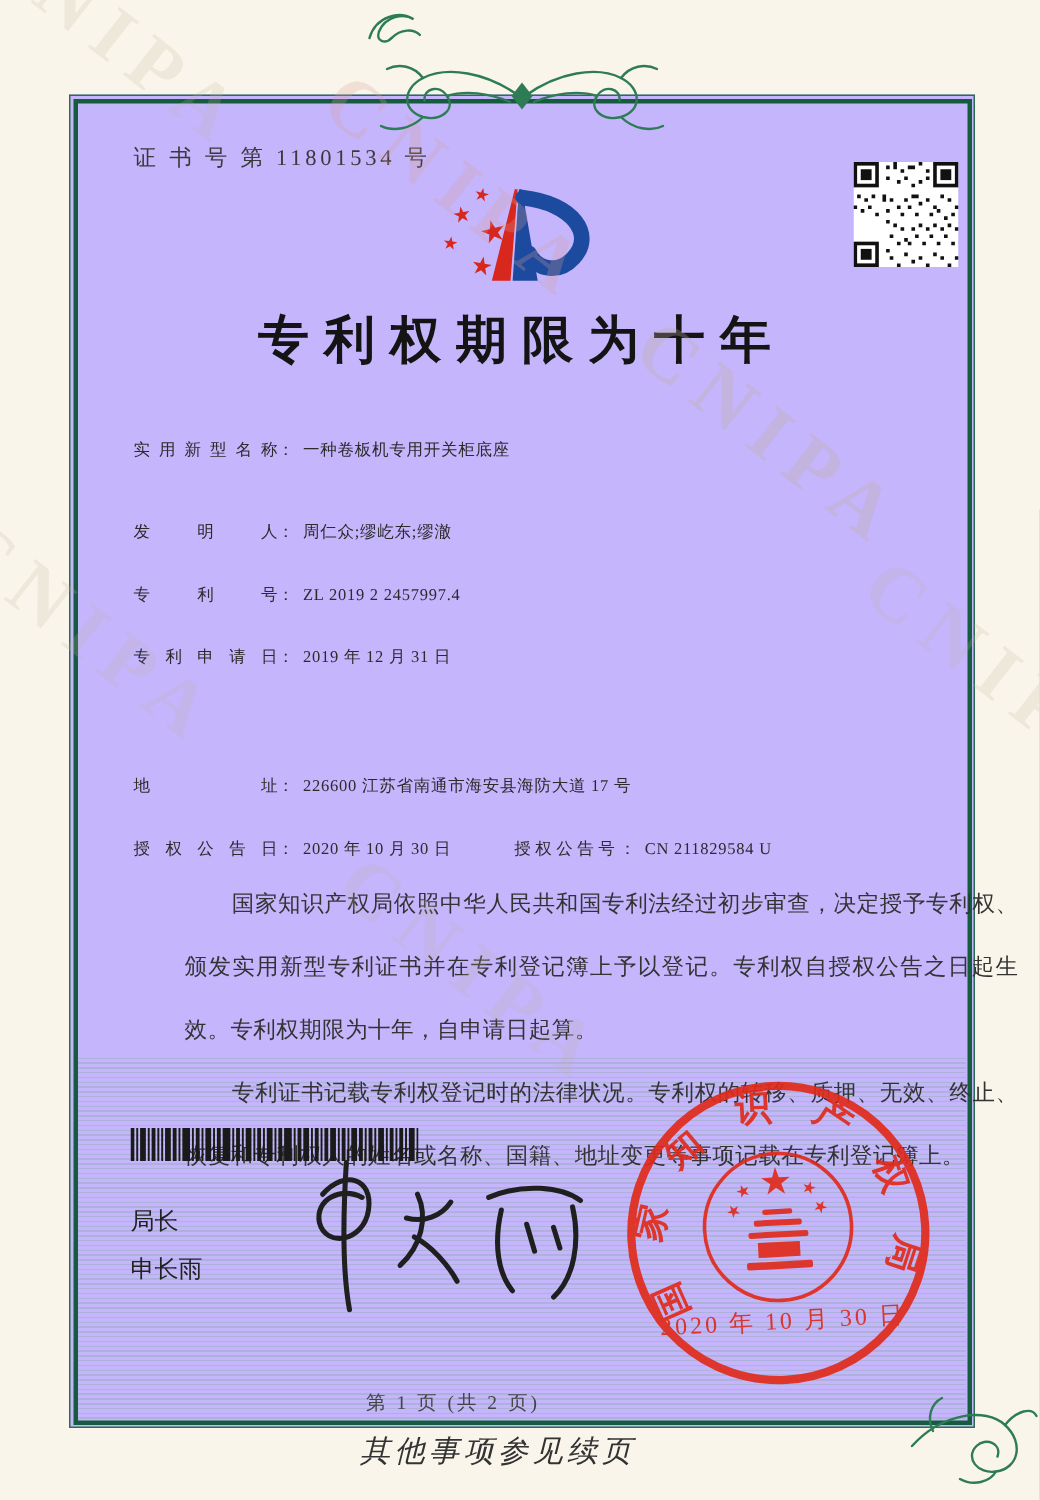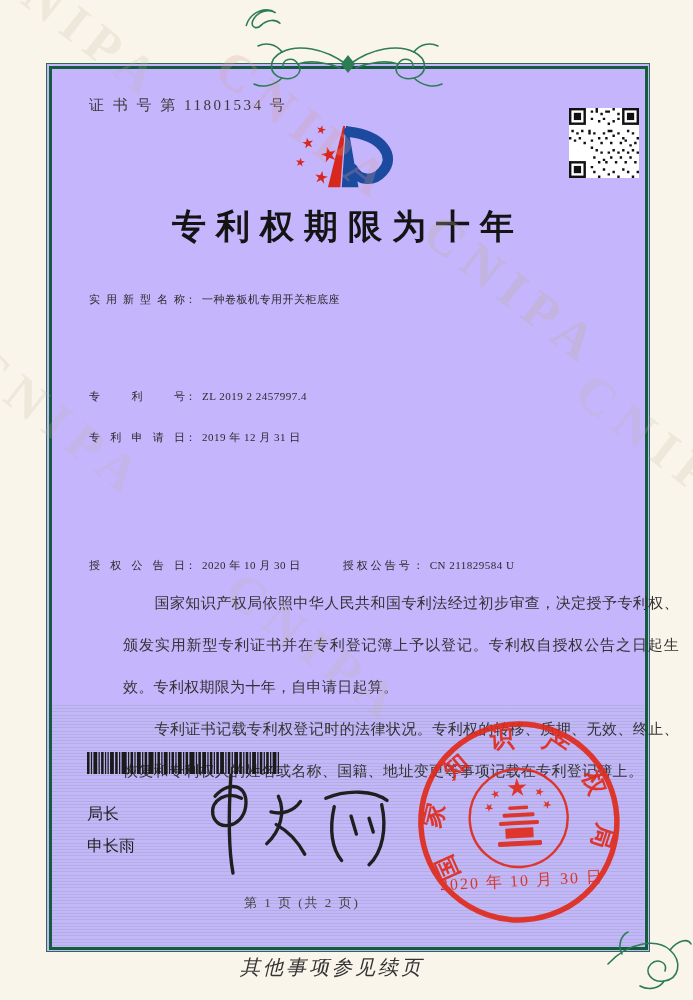--- a/index.html
+++ b/index.html
@@ -46,21 +46,21 @@
     position:absolute;left:40px;top:518px;width:556px;font-size:15px;line-height:42px;
     text-align:justify;color:#333;margin-left:36px;
   }
   .bodytext p{margin:0;text-indent:2.1em;letter-spacing:0.3px;}
   .barcode{position:absolute;left:40px;top:688px;width:192px;height:22px;}
   .signer{position:absolute;left:40px;font-size:16px;font-family:"Liberation Sans","DejaVu Sans",sans-serif;font-weight:400;color:#222;}
   .signer.t1{top:740px;}
   .signer.t2{top:772px;}
   .signature{position:absolute;left:128px;top:702px;width:232px;height:112px;}
   .seal{position:absolute;left:366px;top:654px;width:212px;height:212px;transform:rotate(-3deg);}
-  .pagenum{position:absolute;left:140px;top:830px;width:230px;text-align:center;font-size:13px;letter-spacing:2px;color:#444;}
+  .pagenum{position:absolute;left:140px;top:862px;width:230px;text-align:center;font-size:13px;letter-spacing:2px;color:#444;}
   .cont-note{
     position:absolute;left:240px;top:954px;font-size:20px;letter-spacing:3px;color:#333;
     font-style:italic;z-index:5;
   }
   .orn{position:absolute;z-index:6;pointer-events:none;}
   .orn-top{left:228px;top:34px;width:240px;height:60px;}
   .orn-knot{left:240px;top:2px;width:42px;height:30px;}
   .orn-corner{left:602px;top:922px;width:90px;height:70px;}
 </style>
 </head>
@@ -121,25 +121,31 @@
             <rect x="2" y="24" width="3" height="3"></rect>
           <path d="M9 1h1v1H9z M11 0h1v2h-1z M13 2h1v1h-1z M15 1h2v1h-2z M18 0h1v1h-1z M20 2h1v1h-1z M9 4h1v1H9z M12 5h1v1h-1z M14 4h1v1h-1z M16 6h1v1h-1z M18 5h1v1h-1z M20 4h1v1h-1z M1 9h1v1H1z M3 10h1v1H3z M5 9h1v1H5z M0 12h1v1H0z M2 13h1v1H2z M4 12h1v1H4z M6 14h1v1H6z M8 9h1v2H8z M10 10h1v1h-1z M12 12h1v1h-1z M9 13h1v1H9z M14 10h1v1h-1z M13 14h1v1h-1z M16 9h2v1h-2z M15 12h1v1h-1z M18 11h1v1h-1z M17 14h1v1h-1z M20 10h1v1h-1z M22 12h1v1h-1z M24 9h1v1h-1z M26 10h1v1h-1z M28 12h1v1h-1z M21 14h1v1h-1z M23 13h1v1h-1z M25 15h1v1h-1z M27 14h1v1h-1z M9 16h1v1H9z M11 17h1v1h-1z M13 18h1v1h-1z M10 20h1v1h-1z M12 22h1v1h-1z M9 24h1v1H9z M14 21h1v1h-1z M16 18h1v1h-1z M15 22h1v1h-1z M18 17h1v1h-1z M17 20h1v1h-1z M20 18h1v1h-1z M19 22h1v1h-1z M22 17h1v1h-1z M21 20h1v1h-1z M24 18h1v1h-1z M23 22h1v1h-1z M26 17h1v1h-1z M25 20h1v1h-1z M28 18h1v1h-1z M27 22h1v1h-1z M10 26h1v1h-1z M12 28h1v1h-1z M14 25h1v1h-1z M16 27h1v1h-1z M18 26h1v1h-1z M20 28h1v1h-1z M22 25h1v1h-1z M24 26h1v1h-1z M26 28h1v1h-1z M28 26h1v1h-1z"></path>
         </g>
       </svg>
 
       <div class="title">专利权期限为十年</div>
 
       <div class="frow" style="top:228px">
         <span class="flabel">实用新型名称</span><span class="fcolon">：</span><span class="fvalue">一种卷板机专用开关柜底座</span>
       </div>
+      <div class="frow" style="top:283px">
+        <span class="flabel">发明人</span><span class="fcolon">：</span><span class="fvalue">周仁众;缪屹东;缪澈</span>
+      </div>
       <div class="frow" style="top:325px">
         <span class="flabel">专利号</span><span class="fcolon">：</span><span class="fvalue">ZL 2019 2 2457997.4</span>
       </div>
       <div class="frow" style="top:366px">
         <span class="flabel">专利申请日</span><span class="fcolon">：</span><span class="fvalue">2019 年 12 月 31 日</span>
+      </div>
+      <div class="frow" style="top:452px">
+        <span class="flabel">地址</span><span class="fcolon">：</span><span class="fvalue">226600 江苏省南通市海安县海防大道 17 号</span>
       </div>
       <div class="frow" style="top:494px">
         <span class="flabel">授权公告日</span><span class="fcolon">：</span><span class="fvalue">2020 年 10 月 30 日</span><span class="grant2"><span class="flabel2">授权公告号</span><span class="fcolon">：</span><span class="fvalue">CN 211829584 U</span></span>
       </div>
 
       <div class="bodytext">
         <p>国家知识产权局依照中华人民共和国专利法经过初步审查，决定授予专利权、颁发实用新型专利证书并在专利登记簿上予以登记。专利权自授权公告之日起生效。专利权期限为十年，自申请日起算。</p>
         <p>专利证书记载专利权登记时的法律状况。专利权的转移、质押、无效、终止、恢复和专利权人的姓名或名称、国籍、地址变更等事项记载在专利登记簿上。</p>
       </div>
 

